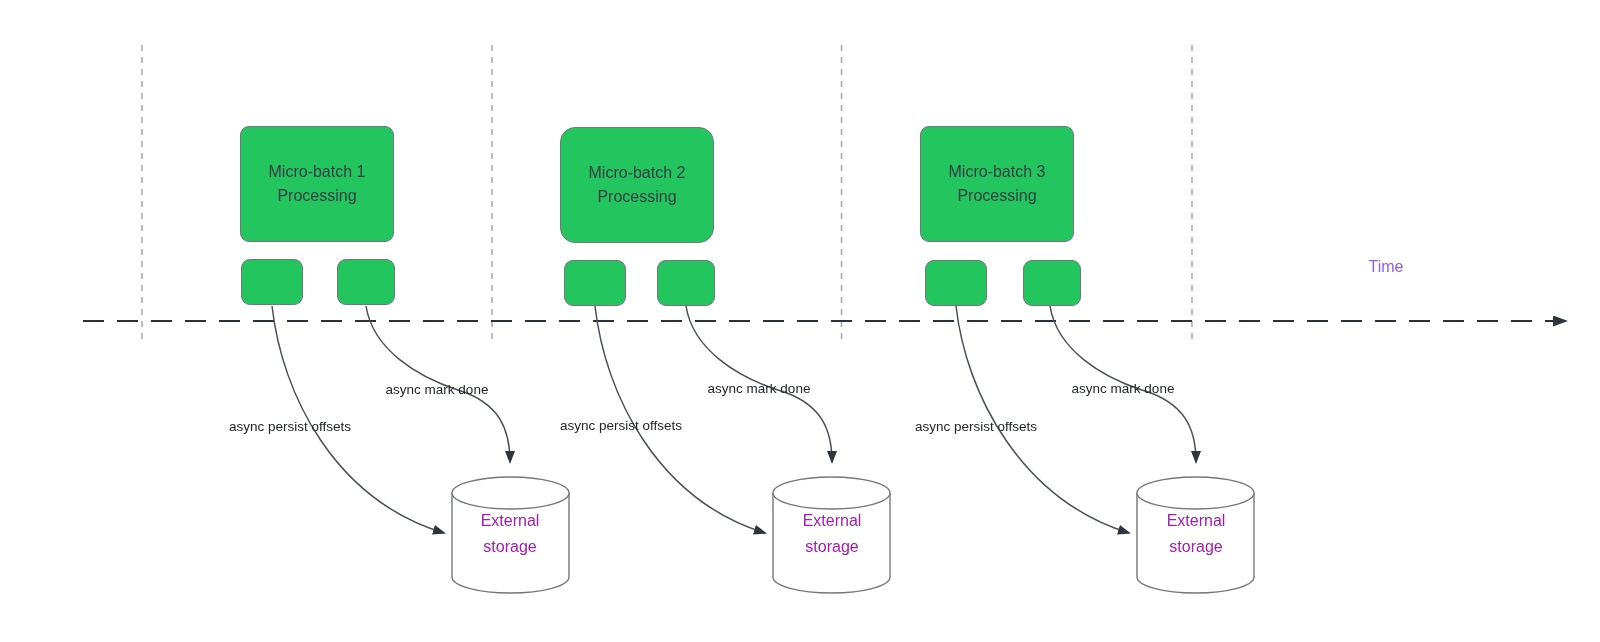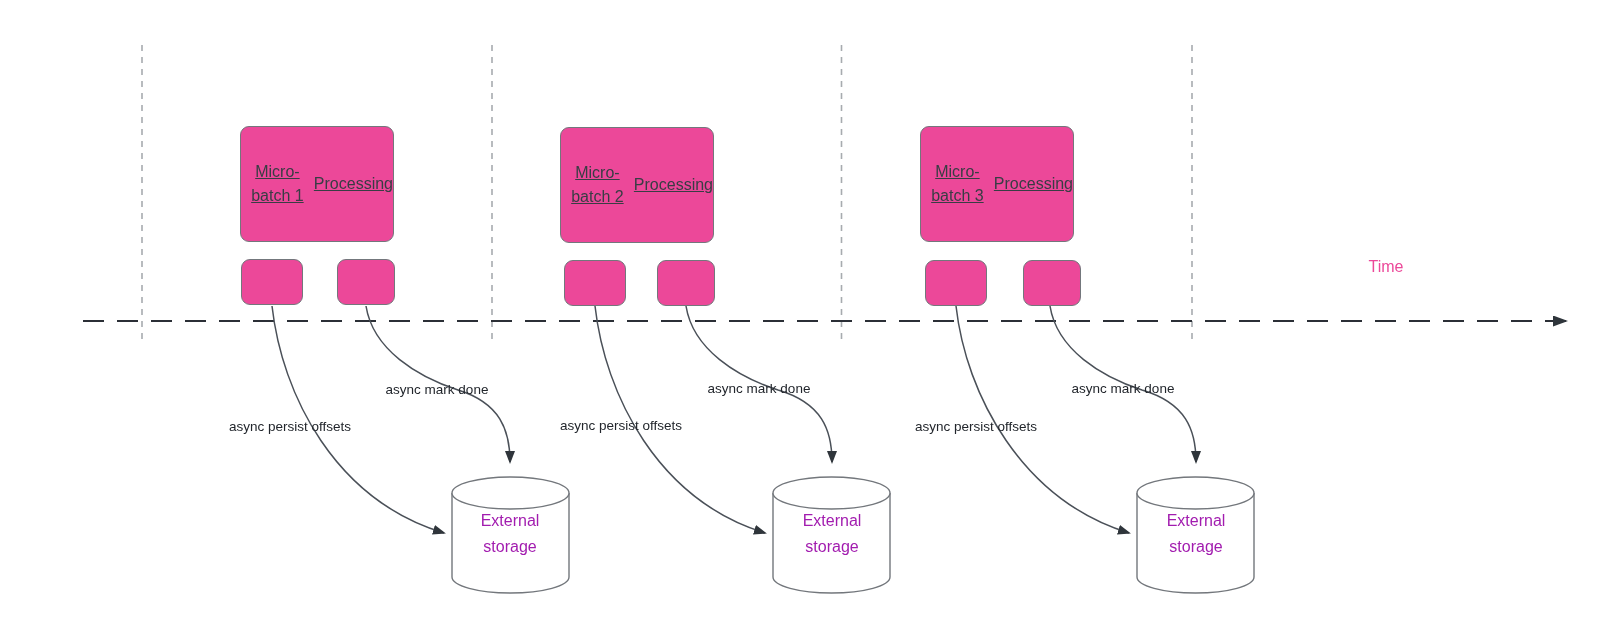--- a/index.html
+++ b/index.html
@@ -9,37 +9,36 @@
     background:#ffffff;
     font-family:"Liberation Sans", sans-serif;
     overflow:hidden;
   }
   .layer{position:absolute;left:0;top:0;width:1600px;height:642px;}
   .node{
     position:absolute;
     box-sizing:border-box;
     border:1.5px solid #73777c;
     border-radius:9px;
-    background:#ec4899;
-    display:flex;flex-direction:row;align-items:center;justify-content:center;
+    background:#22c55e;
+    display:flex;flex-direction:column;align-items:center;justify-content:center;
     text-align:center;
-    text-decoration:underline;
   }
   .bigbox{width:154px;height:116px;color:#383d44;font-size:16px;line-height:24px;}
   .smallbox{height:46px;}
   .flow-label{
     position:absolute;
     transform:translate(-50%,-50%);
     font-size:13.5px;font-weight:400;color:#22262c;
     white-space:nowrap;
   }
   .time-label{
     position:absolute;
     transform:translate(-50%,-50%);
-    font-size:16px;color:#ec4899;white-space:nowrap;
+    font-size:16px;color:#8b5cf6;white-space:nowrap;
   }
   .cyl-text{
     position:absolute;
     transform:translate(-50%,-50%);
     text-align:center;
     font-size:16px;line-height:26px;color:#a21caf;
   }
 </style>
 </head>
 <body>
@@ -96,21 +95,21 @@
   </div>
   <div class="node smallbox" style="left:241px;top:259px;width:62px;"></div>
   <div class="node smallbox" style="left:337px;top:259px;width:58px;"></div>
   <div class="flow-label" style="left:290px;top:426px;">async persist offsets</div>
   <div class="flow-label" style="left:437px;top:389px;">async mark done</div>
   <div class="cyl-text" style="left:510px;top:534px;">
     <div>External</div>
     <div>storage</div>
   </div>
 
-  <div class="node bigbox" style="left:560px;top:127px;">
+  <div class="node bigbox" style="left:560px;top:127px;border-radius:15px;">
     <span>Micro-batch 2</span>
     <span>Processing</span>
   </div>
   <div class="node smallbox" style="left:564px;top:260px;width:62px;"></div>
   <div class="node smallbox" style="left:657px;top:260px;width:58px;"></div>
   <div class="flow-label" style="left:621px;top:425px;">async persist offsets</div>
   <div class="flow-label" style="left:759px;top:388px;">async mark done</div>
   <div class="cyl-text" style="left:832px;top:534px;">
     <div>External</div>
     <div>storage</div>

